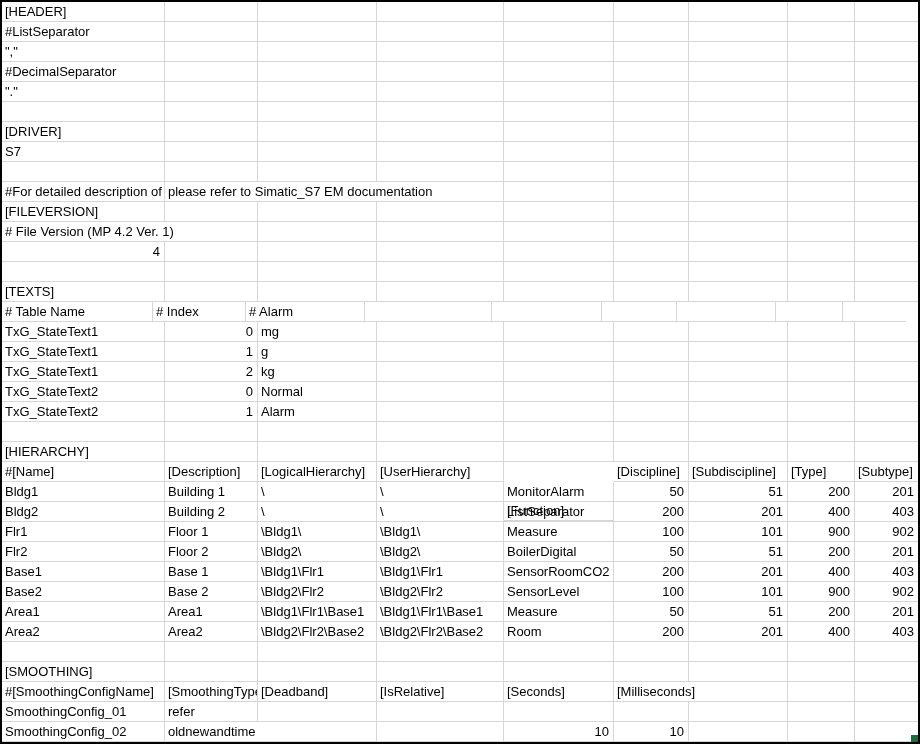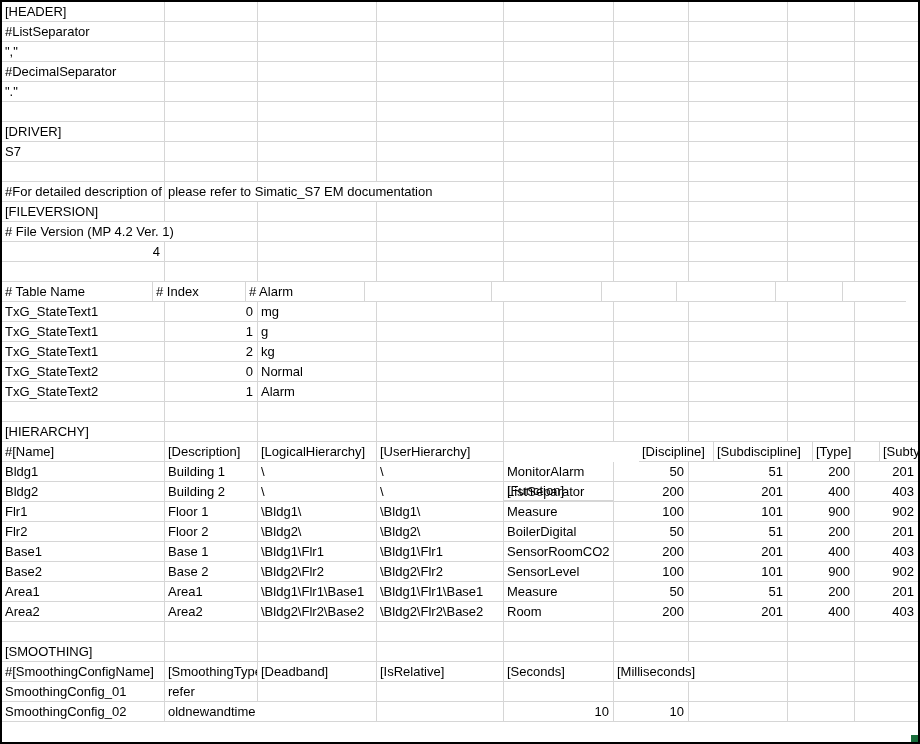--- a/index.html
+++ b/index.html
@@ -183,20 +183,31 @@
       <div class="cell" style="width: 93px;"></div>
       <div class="cell" style="width: 119px;"></div>
       <div class="cell" style="width: 127px;"></div>
       <div class="cell" style="width: 110px;"></div>
       <div class="cell" style="width: 75px;"></div>
       <div class="cell" style="width: 99px;"></div>
       <div class="cell" style="width: 67px;"></div>
       <div class="cell last" style="width: 63px;"></div>
     </div>
     <div class="row">
+      <div class="cell" style="width: 163px;">[TEXTS]</div>
+      <div class="cell" style="width: 93px;"></div>
+      <div class="cell" style="width: 119px;"></div>
+      <div class="cell" style="width: 127px;"></div>
+      <div class="cell" style="width: 110px;"></div>
+      <div class="cell" style="width: 75px;"></div>
+      <div class="cell" style="width: 99px;"></div>
+      <div class="cell" style="width: 67px;"></div>
+      <div class="cell last" style="width: 63px;"></div>
+    </div>
+    <div class="row">
       <div class="cell" style="width: 151px;"># Table Name</div>
       <div class="cell" style="width: 93px;"># Index</div>
       <div class="cell" style="width: 119px;"># Alarm</div>
       <div class="cell" style="width: 127px;"></div>
       <div class="cell" style="width: 110px;"></div>
       <div class="cell" style="width: 75px;"></div>
       <div class="cell" style="width: 99px;"></div>
       <div class="cell" style="width: 67px;"></div>
       <div class="cell last" style="width: 63px;"></div>
     </div>
@@ -276,21 +287,21 @@
       <div class="cell" style="width: 99px;"></div>
       <div class="cell" style="width: 67px;"></div>
       <div class="cell last" style="width: 63px;"></div>
     </div>
     <div class="row">
       <div class="cell" style="width: 163px;">#[Name]</div>
       <div class="cell" style="width: 93px;">[Description]</div>
       <div class="cell" style="width: 119px;">[LogicalHierarchy]</div>
       <div class="cell" style="width: 127px;">[UserHierarchy]</div>
       <div class="cell" style="width: 110px; margin-top: 39px;">[Function]</div>
-      <div class="cell" style="width: 75px; margin-left: 25px;">[Discipline]</div>
+      <div class="cell" style="width: 75px;">[Discipline]</div>
       <div class="cell" style="width: 99px;">[Subdiscipline]</div>
       <div class="cell" style="width: 67px;">[Type]</div>
       <div class="cell last" style="width: 63px;">[Subtype]</div>
     </div>
     <div class="row">
       <div class="cell" style="width: 163px;">Bldg1</div>
       <div class="cell" style="width: 93px;">Building 1</div>
       <div class="cell" style="width: 119px;">\</div>
       <div class="cell" style="width: 127px;">\</div>
       <div class="cell" style="width: 110px;">MonitorAlarm</div>

